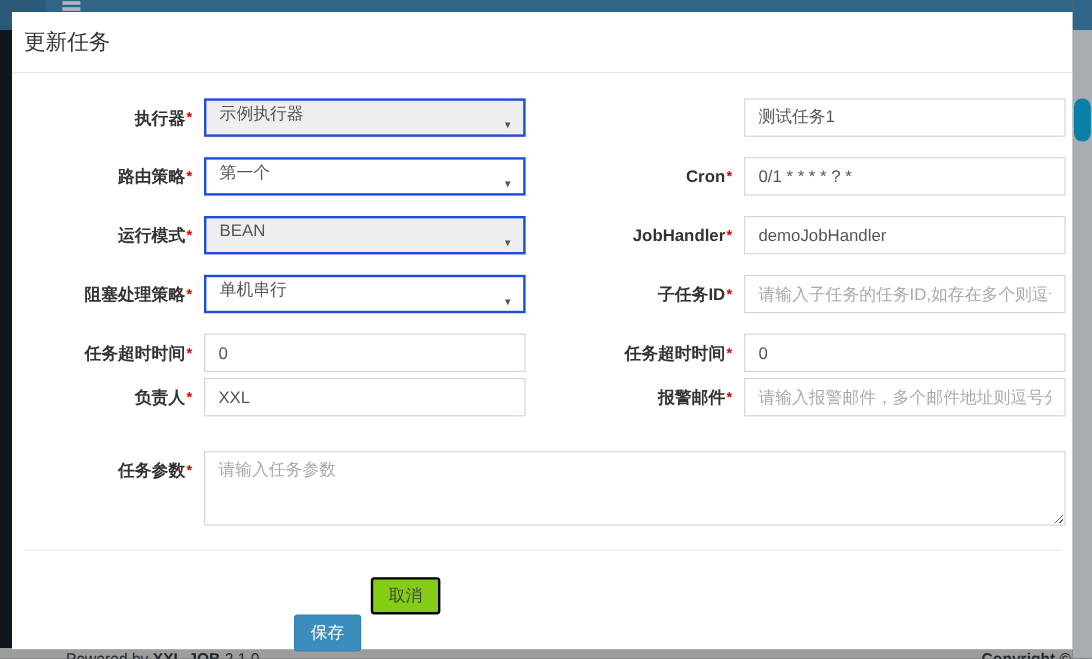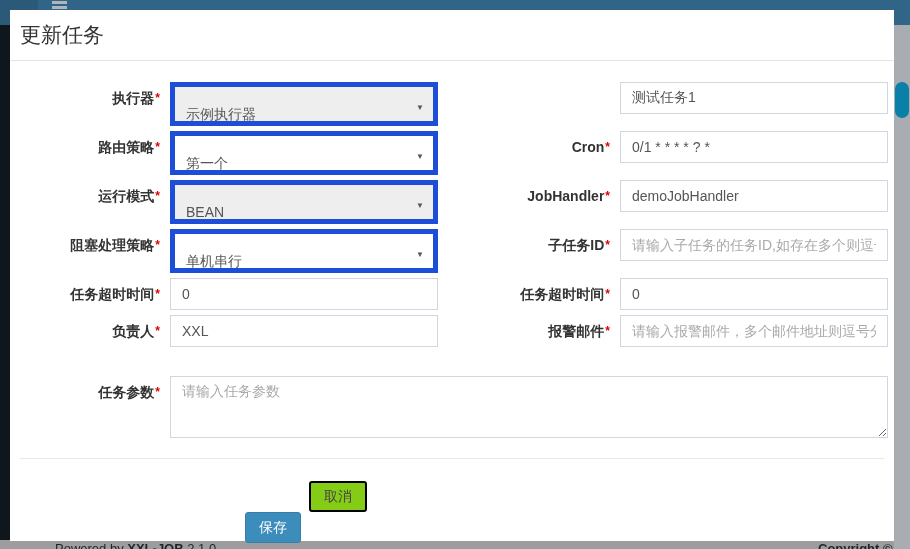--- a/index.html
+++ b/index.html
@@ -18,39 +18,39 @@
   .footer-left { position:absolute; left:55px; top:1px; font-size:13px; color:#1c242b; white-space:nowrap; }
   .footer-left b, .footer-right { font-weight:bold; }
   .footer-right { position:absolute; left:818px; top:1px; font-size:13px; color:#1c242b; white-space:nowrap; }
   
   .scroll-strip { position:absolute; right:0; top:0; width:16px; height:549px; background:#a9acb0; z-index:20; }
   .scroll-head { width:16px; height:25px; background:#306587; }
   .scroll-thumb { position:absolute; left:1px; top:82px; width:14px; height:36px; background:#0a80a8; border-radius:7px; }
   
   .modal { position:absolute; left:10px; top:10px; width:884px; height:531px; background:#ffffff; z-index:10; }
   .modal-header { height:51px; border-bottom:1px solid #e5e5e5; display:flex; align-items:center; padding-left:10px; }
-  .modal-title { font-size:21px; color:#333; font-weight:normal; }
+  .modal-title { font-size:18px; color:#333; font-weight:normal; }
   .form { position:absolute; left:0; top:52px; right:0; bottom:0; }
   .row { position:absolute; left:0; width:720px; height:32px; }
   .lbl { position:absolute; top:0; height:32px; line-height:32px; font-size:14px; font-weight:bold; color:#333; text-align:right; white-space:nowrap; }
   .lbl.c1 { left:0; width:150px; }
   .lbl.c2 { left:380px; width:220px; }
   .req { color:#e00000; font-size:12px; vertical-align:top; margin-left:1px; }
   .ctl { position:absolute; top:0; }
   .ctl.c1 { left:160px; width:268px; }
   .ctl.c2 { left:610px; width:268px; }
   .ctl.wide { left:160px; width:718px; }
   .input {
     width:100%; height:32px; border:1px solid #d2d6de; background:#fff;
     padding:5px 11px; font-size:14px; color:#555; font-family:"Liberation Sans", sans-serif;
   }
   .input::placeholder, .ta::placeholder { color:#a9a9a9; opacity:1; }
   .fakesel {
-    position:relative; width:100%; height:32px; border:5px solid #1d4ed8; background:#fff;
-    padding:17px 11px; font-size:14px; color:#555; line-height:20px; cursor:pointer;
+    position:relative; width:100%; height:32px; border:2px solid #1d4ed8; background:#fff;
+    padding:0 11px; font-size:14px; color:#555; line-height:20px; cursor:pointer;
     white-space:nowrap; overflow:hidden;
   }
   .fakesel.disabled { background:#eee; cursor:default; }
   .caret { position:absolute; right:9px; top:11px; font-size:8px; color:#555; }
   .ta {
     width:100%; height:62px; border:1px solid #d2d6de; background:#fff;
     padding:6px 11px; font-size:14px; color:#a16207; resize:both;
     font-family:"Liberation Sans", sans-serif;
   }
   .sep { position:absolute; left:10px; right:10px; top:396px; border-top:1px solid #e8e8e8; }

